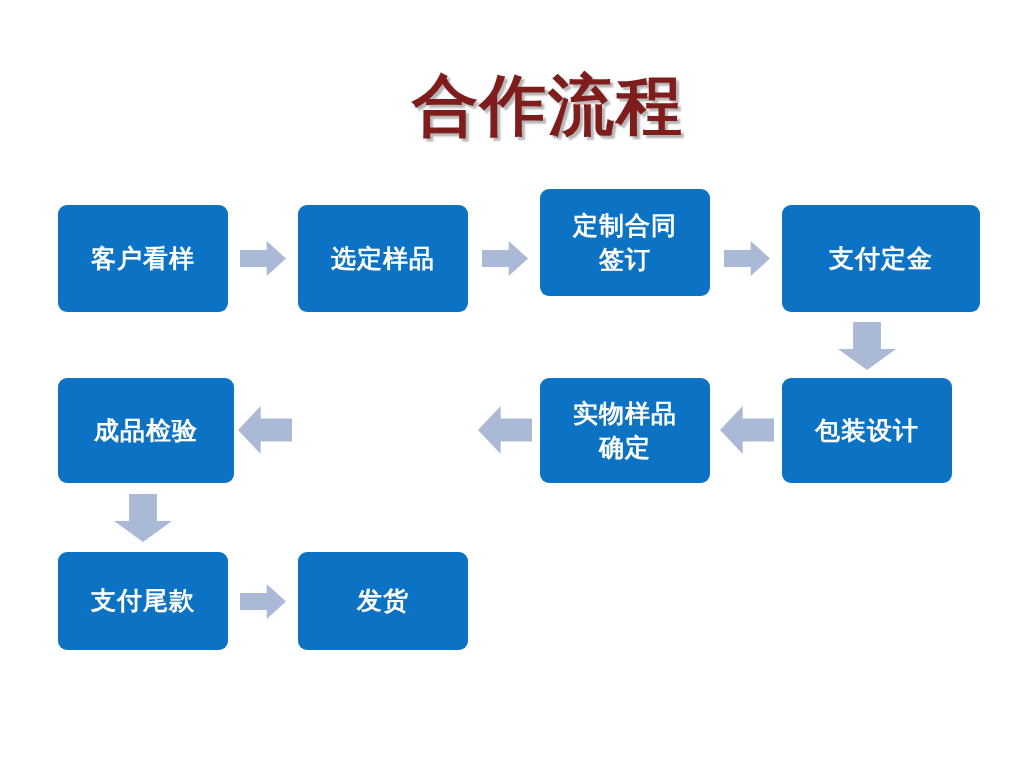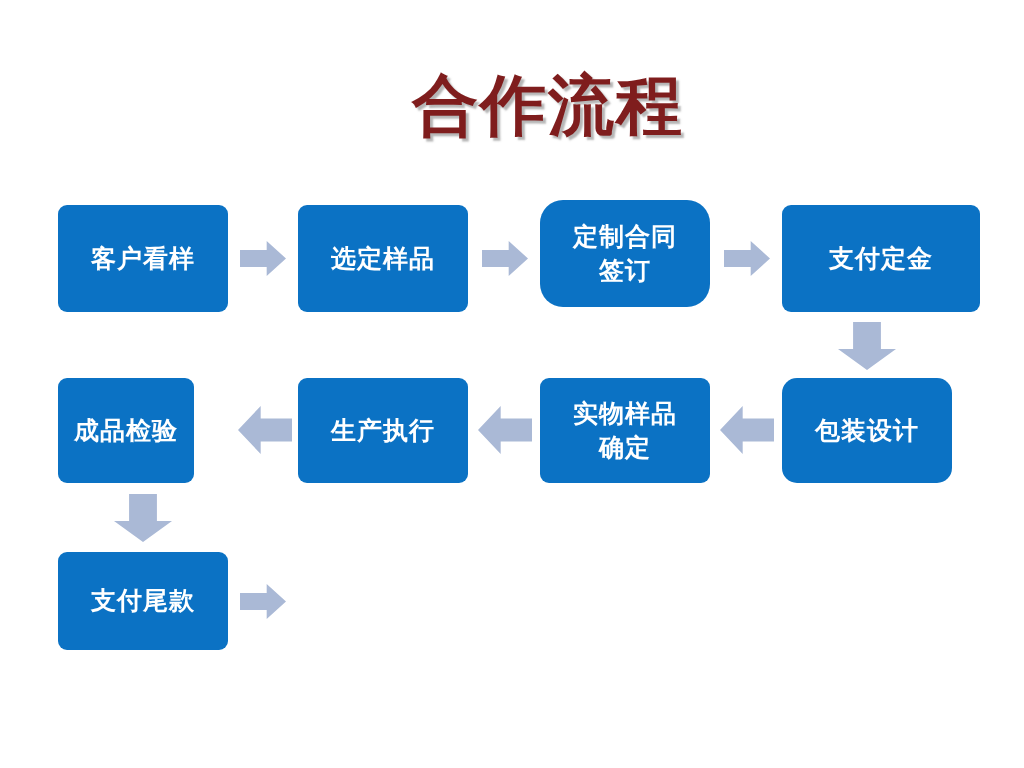--- a/index.html
+++ b/index.html
@@ -55,28 +55,28 @@
     letter-spacing: 1px;
   }
   .node .node-label {
     white-space: pre-line;
     display: block;
   }
 
   
   #node-kehukanyang   { left: 58px;  top: 205px; width: 170px; height: 107px; text-align: right; }
   #node-xuandingyangpin { left: 298px; top: 205px; width: 170px; height: 107px; text-align: right; }
-  #node-hetongqianding  { left: 540px; top: 200px; width: 170px; height: 107px; border-radius: 23px; }
+  #node-hetongqianding  { left: 540px; top: 189px; width: 170px; height: 107px; }
   #node-zhifudingjin    { left: 782px; top: 205px; width: 198px; height: 107px; }
 
   
-  #node-chengpinjianyan { left: 58px;  top: 378px; width: 136px; height: 105px; }
+  #node-chengpinjianyan { left: 58px;  top: 378px; width: 176px; height: 105px; }
   #node-shengchanzhixing{ left: 298px; top: 378px; width: 170px; height: 105px; }
   #node-shiwuyangpin    { left: 540px; top: 378px; width: 170px; height: 105px; }
-  #node-baozhuangsheji  { left: 782px; top: 378px; width: 170px; height: 105px; border-radius: 15px; }
+  #node-baozhuangsheji  { left: 782px; top: 378px; width: 170px; height: 105px; }
 
   
   #node-zhifuweikuan  { left: 58px;  top: 552px; width: 170px; height: 98px; }
   #node-fahuo         { left: 298px; top: 552px; width: 170px; height: 98px; }
 
   
   .arrow {
     position: absolute;
     background: #aab9d6;
   }
@@ -143,23 +143,20 @@
   </div>
 
   <div class="arrow down" id="arrow-down-right"></div>
 
   <div class="node" id="node-chengpinjianyan">
     <span class="node-label">成品检验</span>
   </div>
 
   <div class="arrow left" id="arrow-r2-a"></div>
 
-  <div class="node" id="node-shengchanzhixing">
-    <span class="node-label">生产执行</span>
-  </div>
 
   <div class="arrow left" id="arrow-r2-b"></div>
 
   <div class="node" id="node-shiwuyangpin">
     <span class="node-label">实物样品
 确定</span>
   </div>
 
   <div class="arrow left" id="arrow-r2-c"></div>
 
@@ -168,14 +165,17 @@
   </div>
 
   <div class="arrow down" id="arrow-down-left"></div>
 
   <div class="node" id="node-zhifuweikuan">
     <span class="node-label">支付尾款</span>
   </div>
 
   <div class="arrow right" id="arrow-r3-a"></div>
 
+  <div class="node" id="node-fahuo">
+    <span class="node-label">发货</span>
+  </div>
 
 </div>
 
 </body></html>

